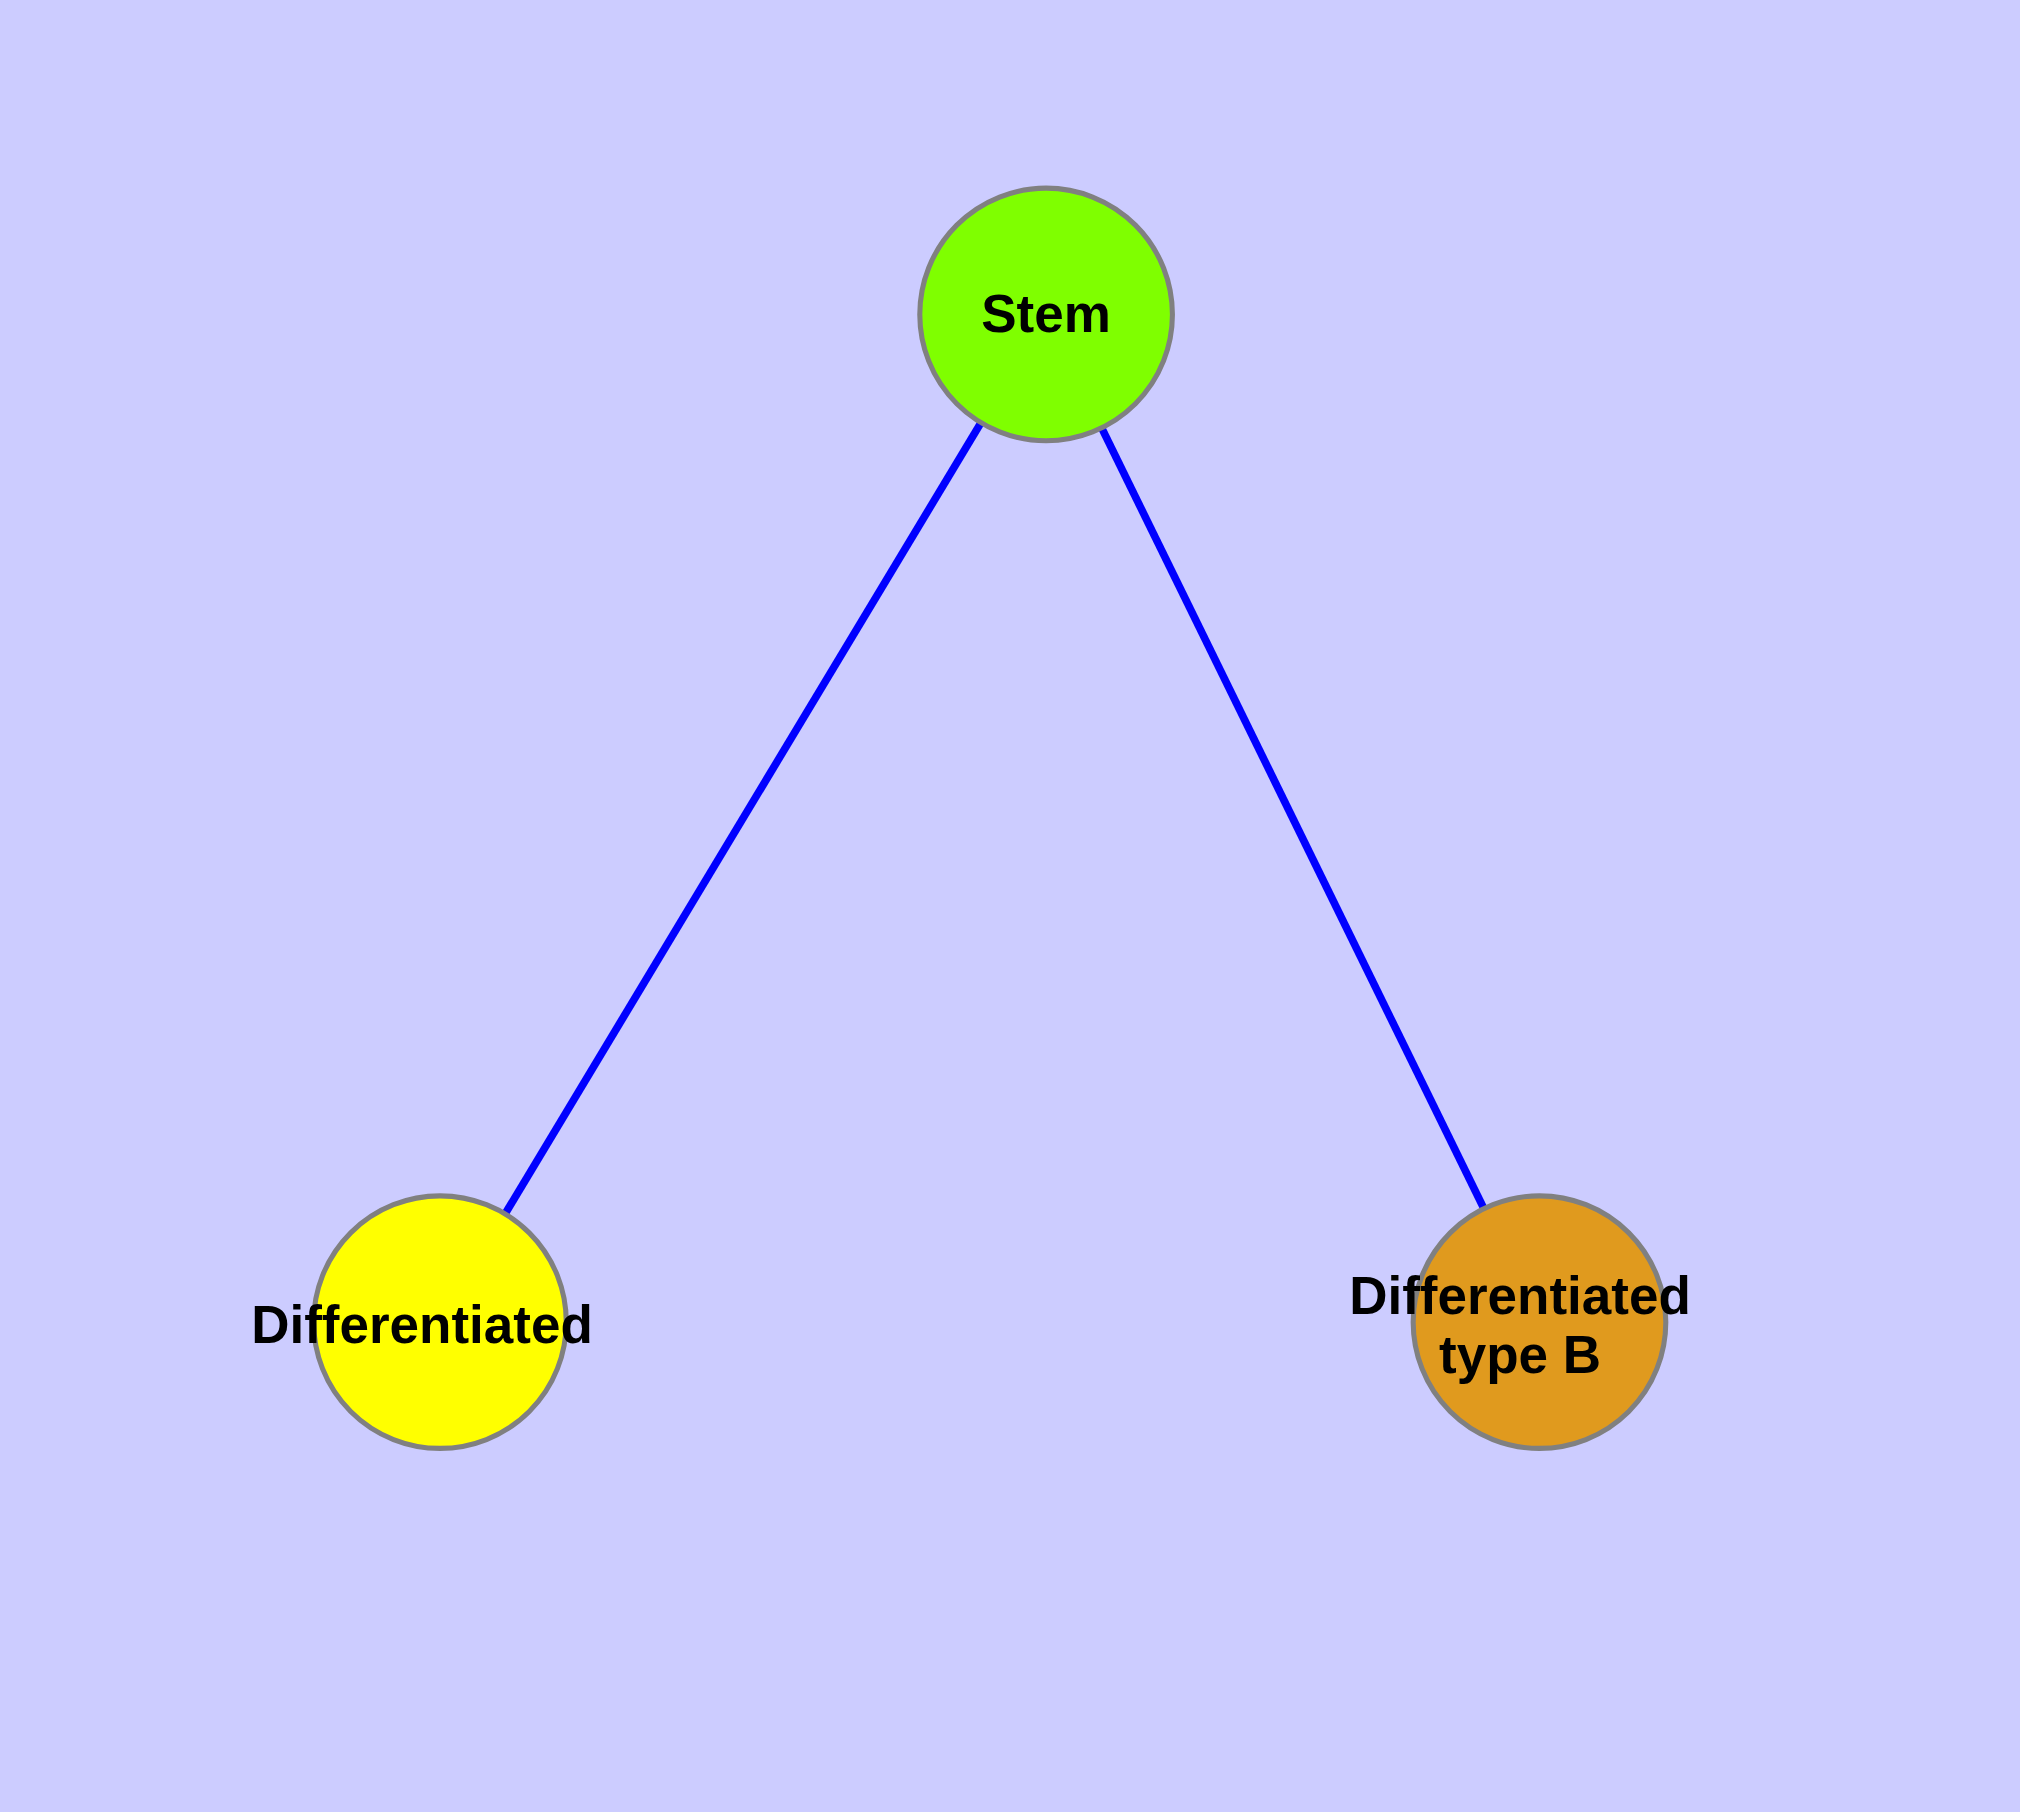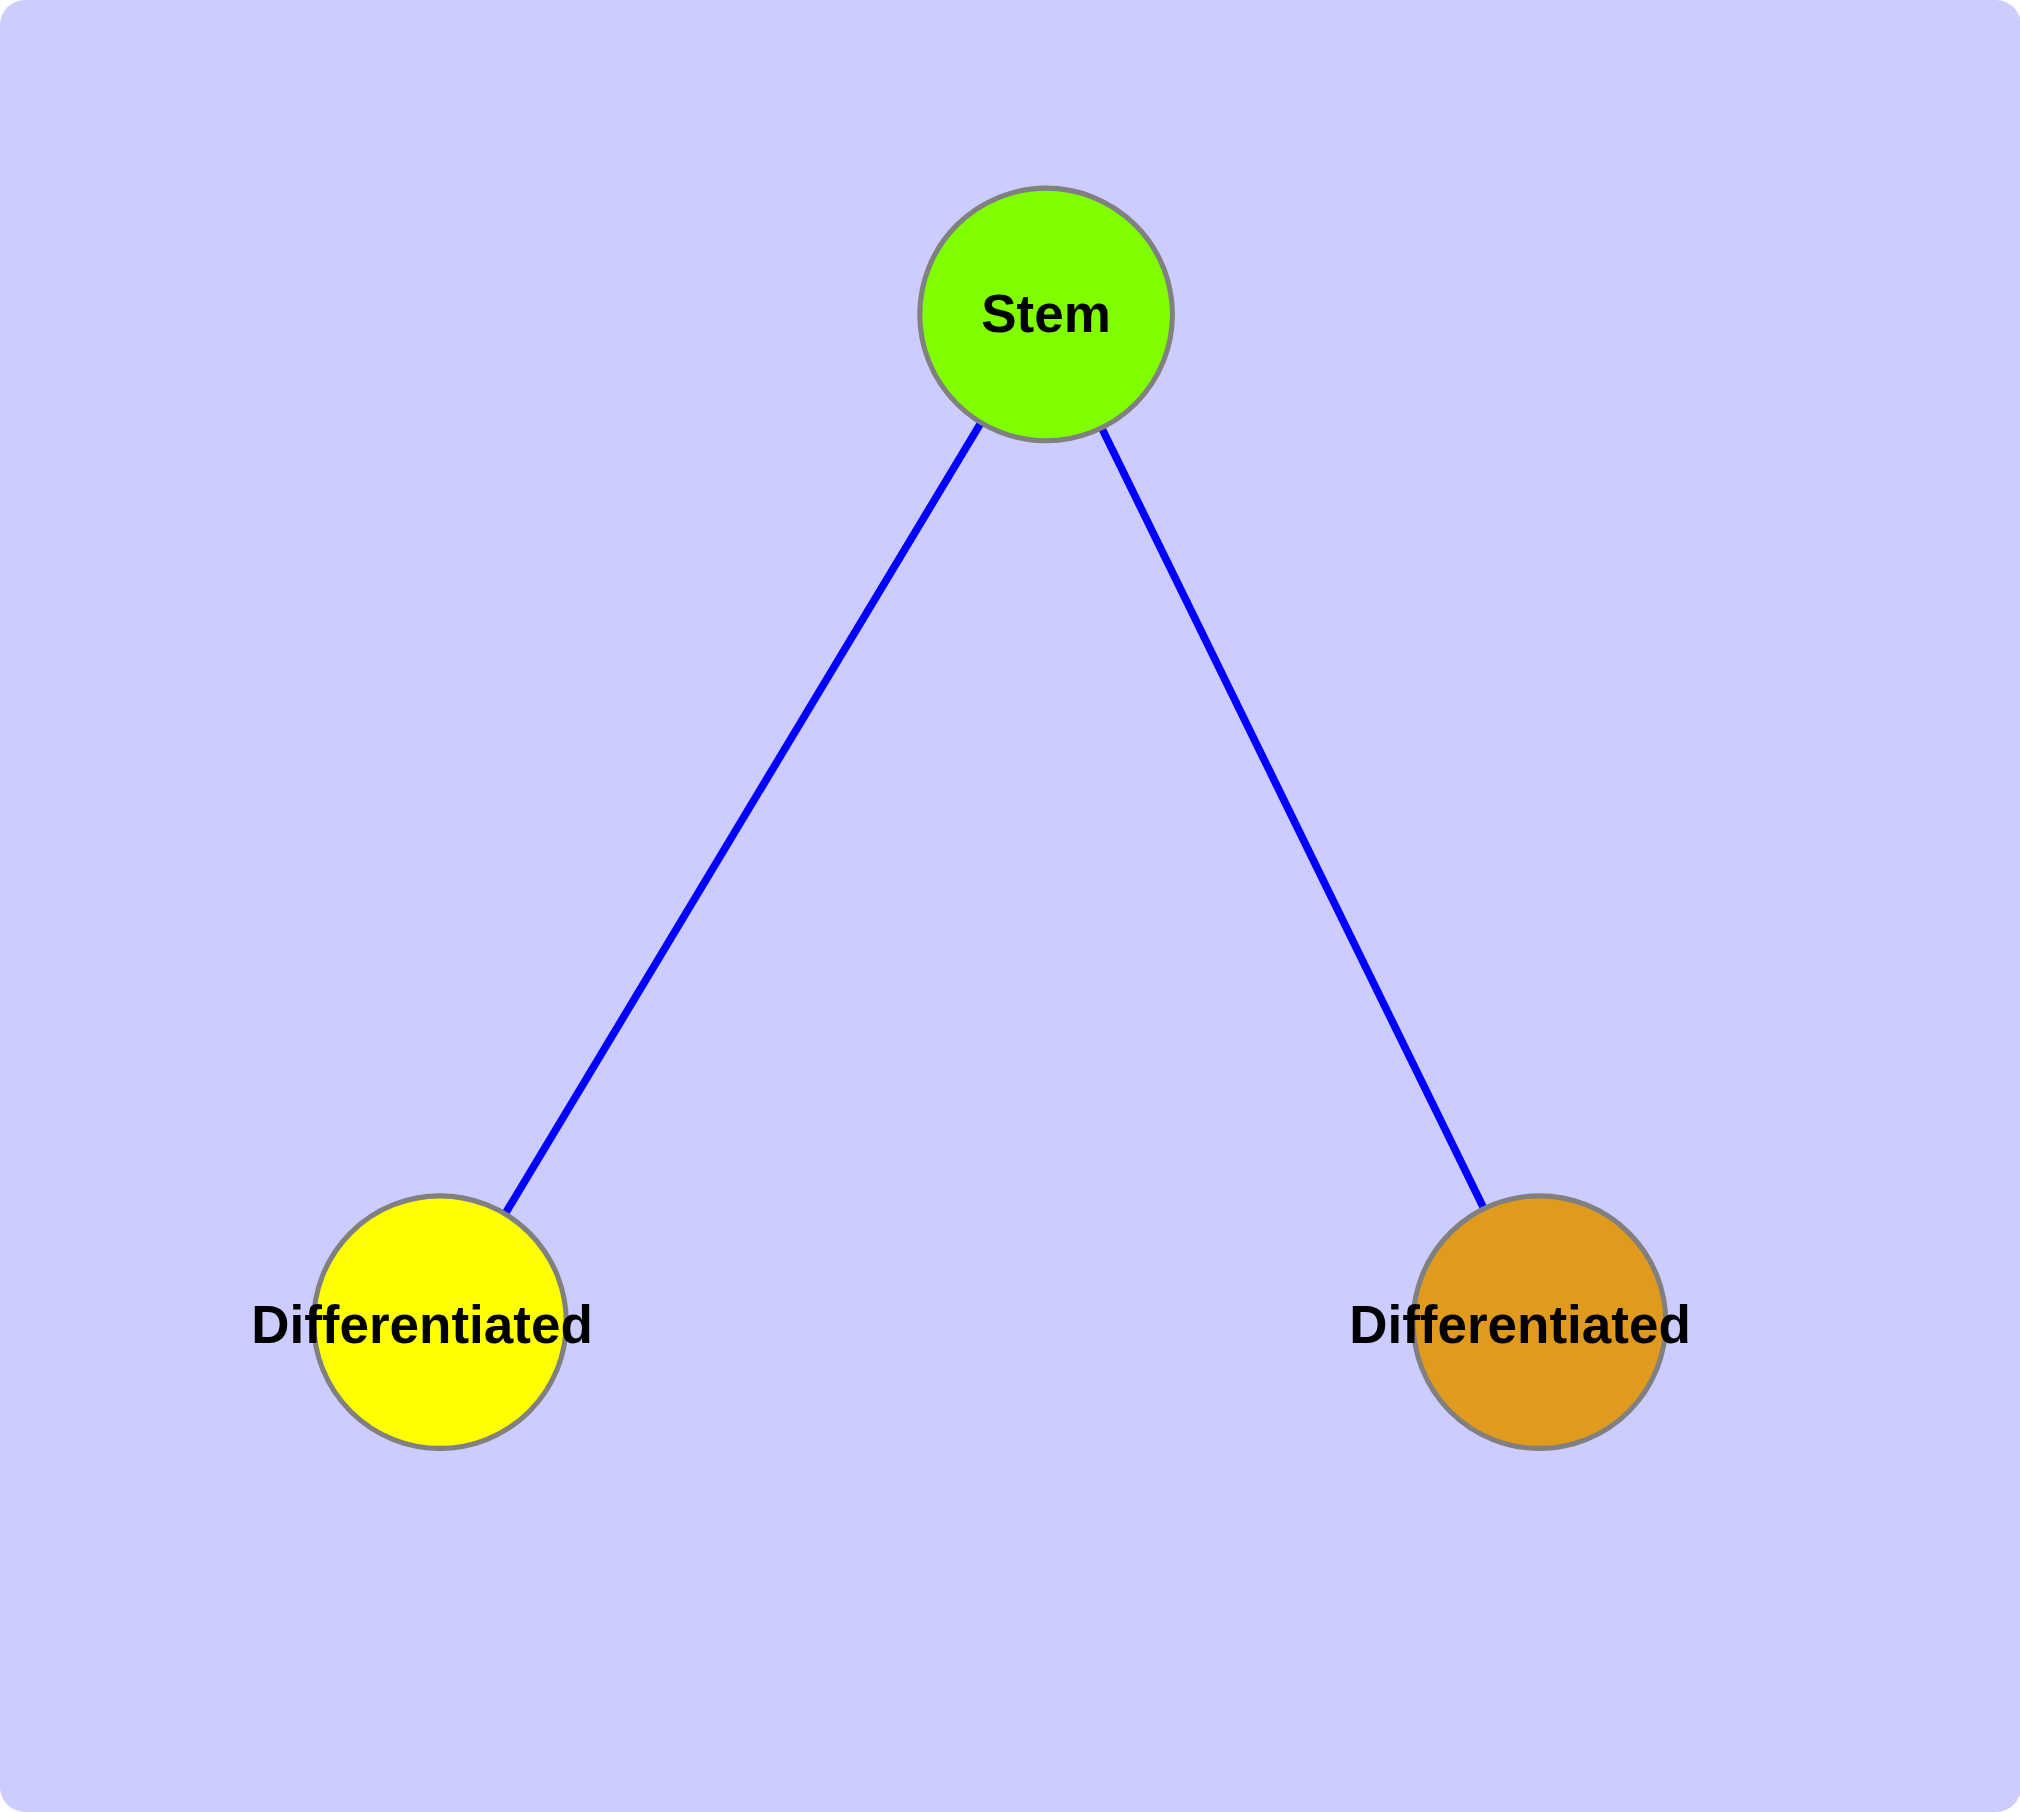--- a/index.html
+++ b/index.html
@@ -7,21 +7,20 @@
     margin: 0;
     padding: 0;
     background: #ffffff;
   }
   #canvas {
     position: relative;
     width: 2021px;
     height: 1812px;
     overflow: hidden;
     font-family: "Liberation Sans", "DejaVu Sans", sans-serif;
-    border-radius: 25px;
   }
   #graph-svg {
     position: absolute;
     top: 0;
     left: 0;
     width: 2021px;
     height: 1812px;
     display: block;
   }
   .node-label {
@@ -52,17 +51,17 @@
     <g id="nodes-layer">
         <circle cx="1234" cy="371" r="149" fill="#7FFF00" stroke="#808080" stroke-width="6"></circle>
         <circle cx="519" cy="1560" r="149" fill="#FFFF00" stroke="#808080" stroke-width="6"></circle>
         <circle cx="1816" cy="1560" r="149" fill="#E09A1E" stroke="#808080" stroke-width="6"></circle>
       </g>
   </svg>
 
   <div id="labels-layer">
       <div class="node-label" style="left: 1046px; top: 314px; font-size: 53px; color: rgb(0, 0, 0);"><div>Stem</div></div>
       <div class="node-label" style="left: 422px; top: 1325px; font-size: 53px; color: rgb(0, 0, 0);"><div>Differentiated</div></div>
-      <div class="node-label" style="left: 1520px; top: 1325px; font-size: 53px; color: rgb(0, 0, 0);"><div>Differentiated</div></div>
+      <div class="node-label" style="left: 1520px; top: 1325px; font-size: 53px; color: rgb(0, 0, 0);"><div>Differentiated</div><div>type B</div></div>
     </div>
 
 </div>
 
 
 </body></html>

